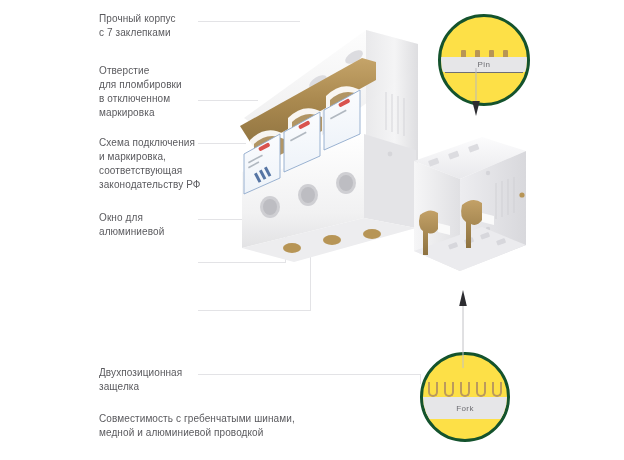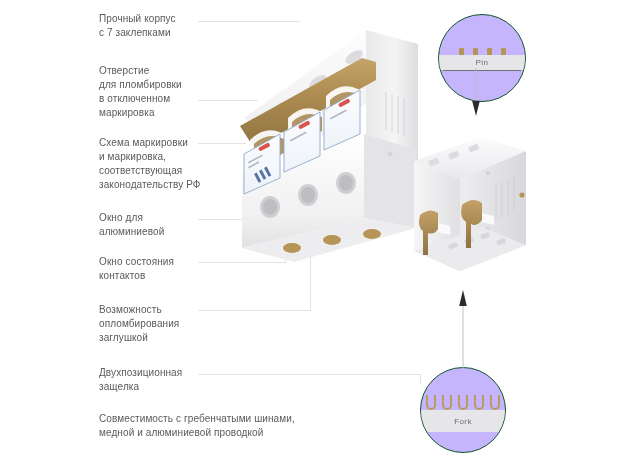--- a/index.html
+++ b/index.html
@@ -32,22 +32,22 @@
     position: absolute;
     left: 0; top: 0;
     width: 624px; height: 460px;
     pointer-events: none;
   }
 
   
   .badge {
     position: absolute;
     border-radius: 50%;
-    border: 1px solid #14532d;
-    background: #c4b5fd;
+    border: 3px solid #14532d;
+    background: #fde047;
     overflow: hidden;
   }
   .badge-band {
     position: absolute;
     left: 0;
     width: 100%;
     background: #e6e6e8;
     display: flex;
     align-items: center;
     justify-content: center;
@@ -122,34 +122,29 @@
   </svg>
 
   <div class="callout" style="left:99px; top:12px;">Прочный корпус
 с 7 заклепками</div>
 
   <div class="callout" style="left:99px; top:64px;">Отверстие
 для пломбировки
 в отключенном
 маркировка</div>
 
-  <div class="callout" style="left:99px; top:136px;">Схема маркировки
+  <div class="callout" style="left:99px; top:136px;">Схема подключения
 и маркировка,
 соответствующая
 законодательству РФ</div>
 
   <div class="callout" style="left:99px; top:211px;">Окно для
 алюминиевой</div>
 
-  <div class="callout" style="left:99px; top:255px;">Окно состояния
-контактов</div>
-
-  <div class="callout" style="left:99px; top:303px;">Возможность
-опломбирования
-заглушкой</div>
+
 
   <div class="callout" style="left:99px; top:412px;">Совместимость с гребенчатыми шинами,
 медной и алюминиевой проводкой</div>
 
   <div class="callout" style="left:99px; top:366px;">Двухпозиционная
 защелка</div>
 
   <svg class="device" style="left:236px; top:22px;" width="210" height="240" viewBox="0 0 210 240">
     <defs>
       <linearGradient id="bodyTop" x1="0" y1="0" x2="0" y2="1">
@@ -312,21 +307,21 @@
       <span>Pin</span>
     </div>
     <div class="badge-underline" style="left:4px; top:55px; width:78px;"></div>
   </div>
 
   <svg style="position:absolute; left:468px; top:68px;" width="16" height="50" viewBox="0 0 16 50">
     <path d="M8 0 L8 36" stroke="#b9b9bd" stroke-width="1" fill="none"></path>
     <path d="M8 48 L4.2 33 L11.8 33 Z" fill="#2c2c30"></path>
   </svg>
 
-  <div class="badge" style="left:420px; top:367px; width:84px; height:84px;">
+  <div class="badge" style="left:420px; top:352px; width:84px; height:84px;">
     <div class="fork-row" style="bottom:42px;">
       <div class="fork-u"></div>
       <div class="fork-u"></div>
       <div class="fork-u"></div>
       <div class="fork-u"></div>
       <div class="fork-u"></div>
     </div>
     <div class="badge-band" style="top:42px; height:22px;">
       <span>Fork</span>
     </div>

